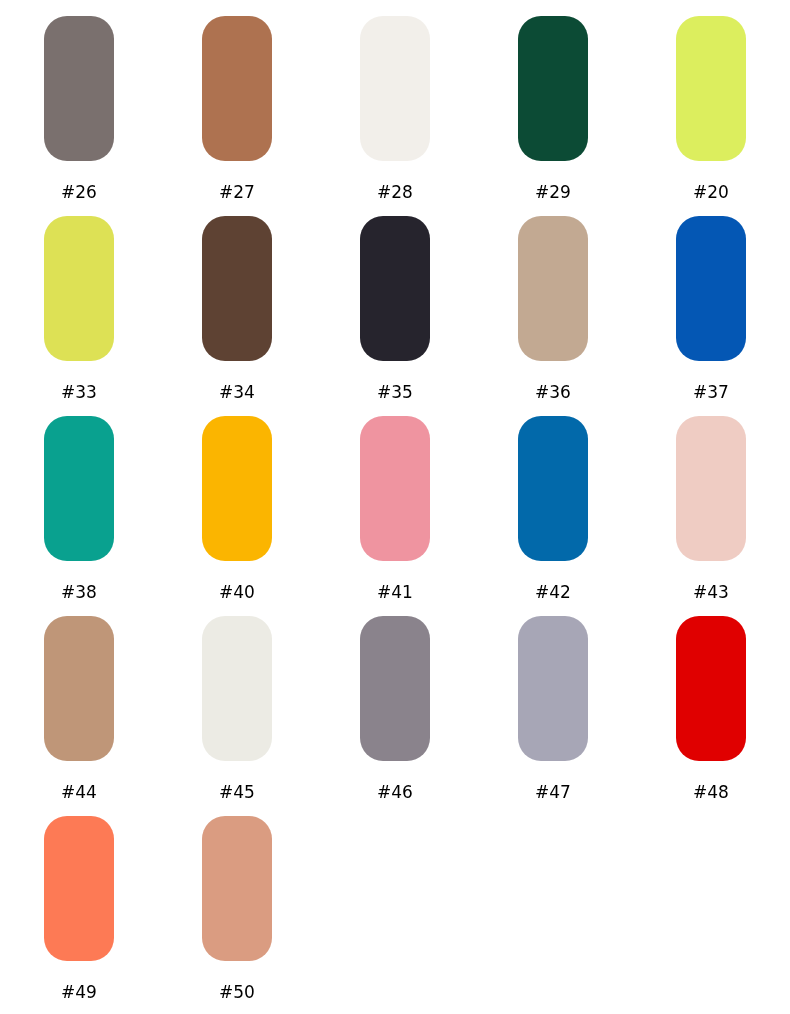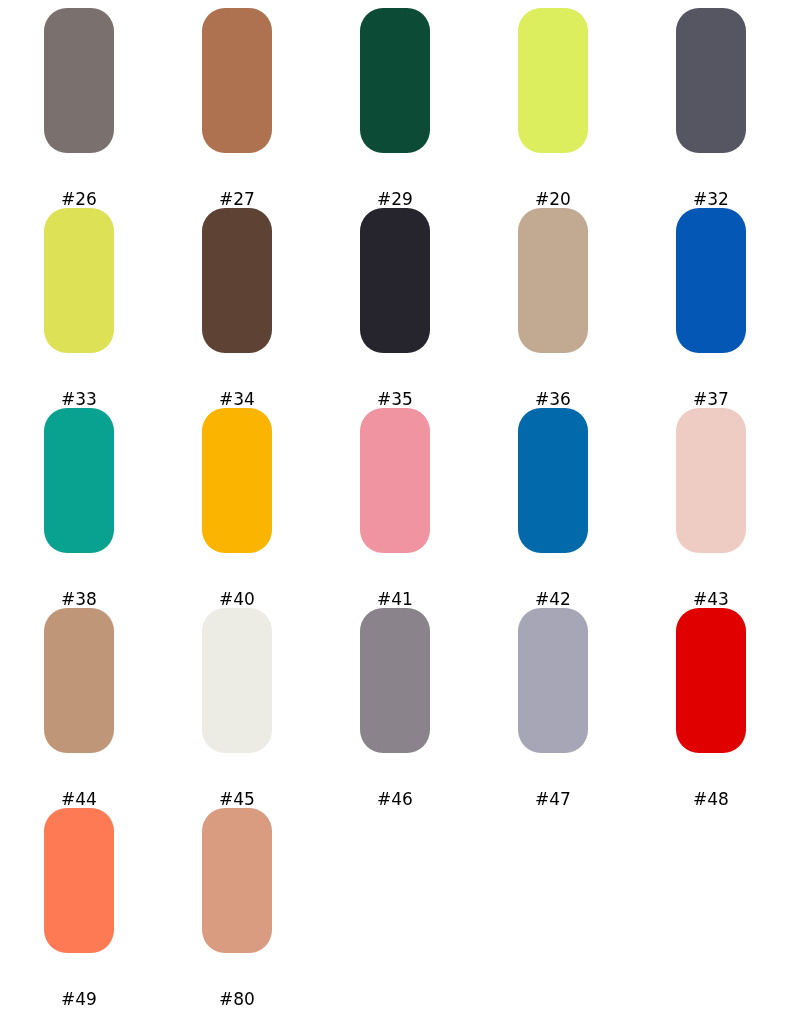--- a/index.html
+++ b/index.html
@@ -20,21 +20,21 @@
     grid-template-rows: repeat(5, 200px);
     width: 790px;
     height: 1000px;
     padding-top: 8px;
     box-sizing: border-box;
   }
   .swatch-cell {
     display: flex;
     flex-direction: column;
     align-items: center;
-    justify-content: space-between;
+    justify-content: center;
   }
   .swatch-chip {
     width: 70px;
     height: 145px;
     border-radius: 23px;
     flex: none;
   }
   .swatch-label {
     margin-top: 23px;
     font-size: 17px;
@@ -50,30 +50,30 @@
 <div id="swatch-grid">
     <div class="swatch-cell">
       <div class="swatch-chip" style="background-color: rgb(122, 112, 110);"></div>
       <div class="swatch-label">#26</div>
     </div>
     <div class="swatch-cell">
       <div class="swatch-chip" style="background-color: rgb(174, 114, 80);"></div>
       <div class="swatch-label">#27</div>
     </div>
     <div class="swatch-cell">
+      <div class="swatch-chip" style="background-color: rgb(242, 239, 234);"></div>
+      <div class="swatch-label">#28</div>
+    </div>
+    <div class="swatch-cell">
       <div class="swatch-chip" style="background-color: rgb(12, 75, 53);"></div>
       <div class="swatch-label">#29</div>
     </div>
     <div class="swatch-cell">
       <div class="swatch-chip" style="background-color: rgb(220, 238, 94);"></div>
       <div class="swatch-label">#20</div>
-    </div>
-    <div class="swatch-cell">
-      <div class="swatch-chip" style="background-color: rgb(86, 85, 98);"></div>
-      <div class="swatch-label">#32</div>
     </div>
     <div class="swatch-cell">
       <div class="swatch-chip" style="background-color: rgb(221, 225, 85);"></div>
       <div class="swatch-label">#33</div>
     </div>
     <div class="swatch-cell">
       <div class="swatch-chip" style="background-color: rgb(94, 66, 51);"></div>
       <div class="swatch-label">#34</div>
     </div>
     <div class="swatch-cell">
@@ -127,15 +127,15 @@
     <div class="swatch-cell">
       <div class="swatch-chip" style="background-color: rgb(224, 0, 0);"></div>
       <div class="swatch-label">#48</div>
     </div>
     <div class="swatch-cell">
       <div class="swatch-chip" style="background-color: rgb(253, 122, 85);"></div>
       <div class="swatch-label">#49</div>
     </div>
     <div class="swatch-cell">
       <div class="swatch-chip" style="background-color: rgb(218, 156, 129);"></div>
-      <div class="swatch-label">#80</div>
+      <div class="swatch-label">#50</div>
     </div>
   </div>
 
 </body></html>

